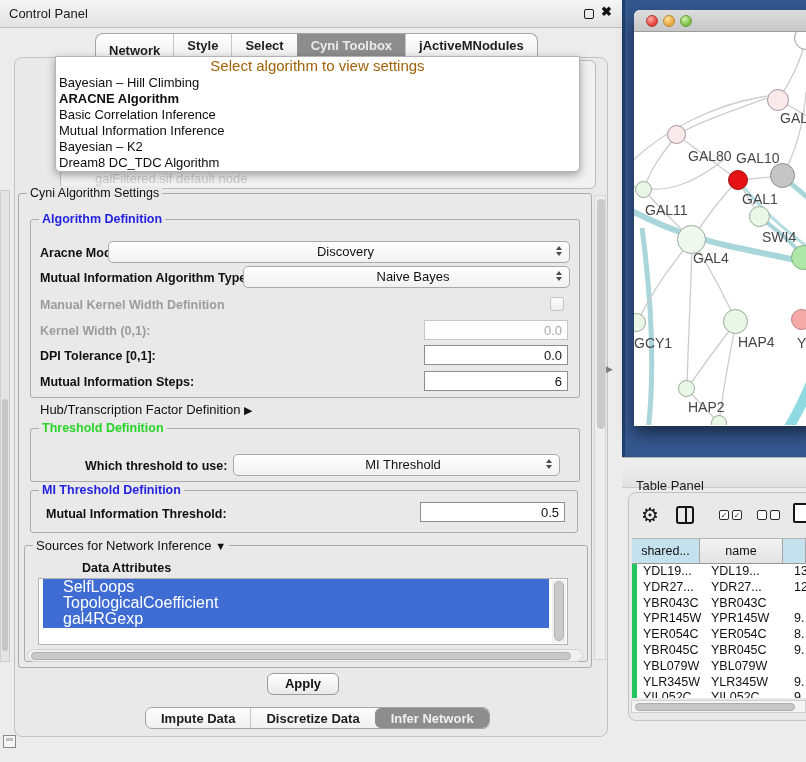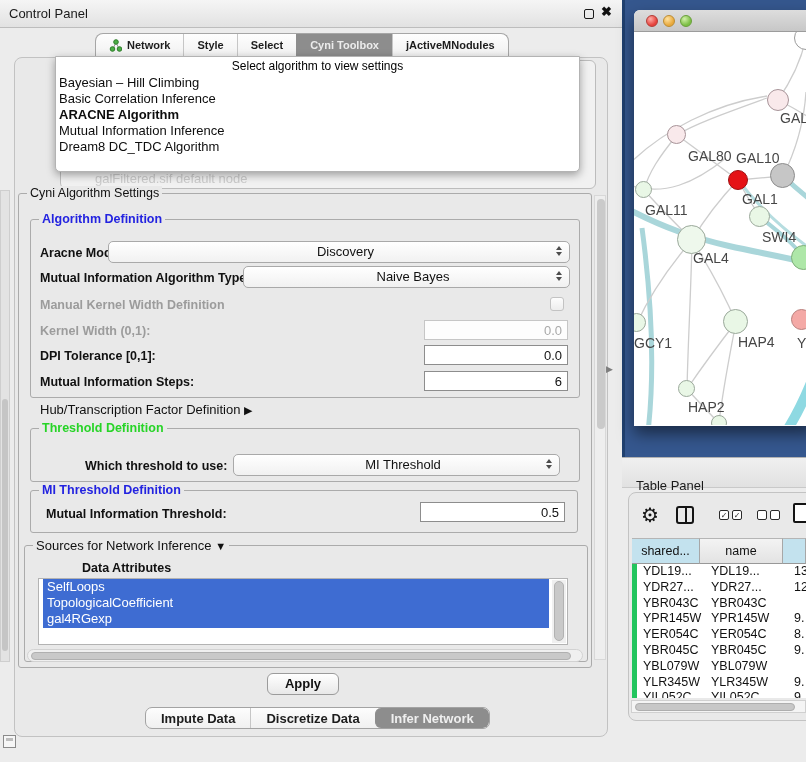--- a/index.html
+++ b/index.html
@@ -7,38 +7,38 @@
   .screen { position:relative; width:806px; height:762px; background:#ececec; overflow:hidden; font-family:"Liberation Sans",sans-serif; }
 
   
   .cp-header { position:absolute; left:0; top:0; width:622px; height:28px; background:linear-gradient(#f5f5f5,#e2e2e2); border-bottom:1px solid #bdbdbd; }
   .cp-title { position:absolute; left:9px; top:6px; font-size:13px; color:#1a1a1a; }
   .float-btn { position:absolute; left:584px; top:9px; width:10px; height:10px; border:1.5px solid #1a1a1a; border-radius:2px; background:transparent; }
   .close-btn { position:absolute; left:601px; top:4px; font-size:13px; font-weight:bold; color:#111; }
 
   
   .tabbar { position:absolute; left:95px; top:33px; height:24px; display:flex; border:1px solid #a6a6a6; border-bottom:none; border-radius:8px 8px 0 0; background:linear-gradient(#fefefe,#f0f0f0); overflow:hidden; z-index:2; }
-  .tab { padding:0 13px; line-height:23px; font-size:11px; font-weight:bold; color:#1d1d1d; border-left:1px solid #c6c6c6; display:flex; align-items:center; gap:5px; }
+  .tab { padding:0 13px; line-height:23px; font-size:13px; font-weight:bold; color:#1d1d1d; border-left:1px solid #c6c6c6; display:flex; align-items:center; gap:5px;flex-direction:column; }
   .tab:first-child { border-left:none; }
   .tab.selected { background:#8d8d8d; color:#ececec; border-left-color:#8d8d8d; }
   .btabbar { position:absolute; left:145px; top:707px; height:22px; display:flex; border:1px solid #a3a3a3; border-radius:7px; background:linear-gradient(#fdfdfd,#f0f0f0); overflow:hidden; z-index:2; }
   .btab { padding:0 15px; line-height:21px; font-size:13px; font-weight:bold; color:#1d1d1d; border-left:1px solid #c6c6c6; }
   .btab:first-child { border-left:none; }
   .btab.selected { background:#8d8d8d; color:#efefef; border-left-color:#8d8d8d; border-radius:6px; }
 
   
   .panel { position:absolute; left:14px; top:57px; width:594px; height:680px; background:#e9e9e9; border:1px solid #c2c2c2; border-radius:8px; }
 
   
   .covered-box { position:absolute; left:60px; top:60px; width:536px; height:129px; background:#f1f1f1; border:1px solid #bcbcbc; border-radius:6px; }
   .obscured-text { position:absolute; left:95px; top:171px; font-size:13px; color:#cacaca; }
 
   
   .dropdown { position:absolute; left:55px; top:56px; width:525px; height:116px; background:#ffffff; border:1px solid #b3b3b3; border-radius:0 0 5px 5px; box-shadow:0 3px 9px rgba(0,0,0,0.35); z-index:6; }
-  .dd-placeholder { height:18px; line-height:18px; text-align:center; font-size:12px; color:#000000; }
+  .dd-placeholder { height:18px; line-height:18px; text-align:center; font-size:15px; color:#a16207; }
   .dd-item { height:16px; line-height:16px; padding-left:3px; font-size:13px; color:#0d0d0d; white-space:nowrap; }
   .dd-item.bold { font-weight:bold; }
 
   
   .group { position:absolute; border:1px solid #ababab; border-radius:3px;text-align:center; }
   .group-title { position:absolute; top:-8px; left:8px; background:#e9e9e9; padding:0 3px; font-size:12.5px; color:#111; white-space:nowrap; }
   .group-title.blue { color:#2323e0; font-weight:bold; }
   .group-title.green { color:#27d427; font-weight:bold; }
 
   .lbl { position:absolute; font-size:12.5px; font-weight:bold; color:#111; white-space:nowrap; }
@@ -51,21 +51,21 @@
   .arr-dn { width:0; height:0; border-left:3.5px solid transparent; border-right:3.5px solid transparent; border-top:4.5px solid #4c4c4c; }
 
   .field { position:absolute; height:20px; background:#fff; border:1px solid #8d8d8d; font-size:13px; color:#111; text-align:right; padding-right:5px; line-height:19px; }
   .field.disabled { border-color:#c6c6c6; background:#fdfdfd; color:#a9a9a9; }
   .checkbox { position:absolute; width:14px; height:14px; border:1px solid #c3c3c3; border-radius:3px; background:linear-gradient(#fdfdfd,#ededed); }
 
   .tri { font-size:11px; color:#111; }
 
   
   .attr-list { position:absolute; left:38px; top:578px; width:530px; height:67px; background:#fff; border:1px solid #b3b3b3; overflow:hidden; }
-  .attr-item { height:16.2px; line-height:16.2px; margin-left:4px; margin-right:18px; background:#3e6cd2; color:#ffffff; font-size:13px; padding-left:4px; white-space:nowrap; }
+  .attr-item { height:16.2px; line-height:16.2px; margin-left:4px; margin-right:18px; background:#3e6cd2; color:#ffffff; font-size:16px; padding-left:20px; white-space:nowrap; }
   .attr-vscroll { position:absolute; right:1px; top:1px; width:14px; height:63px; background:#f0f0f0; }
   .attr-vthumb { position:absolute; left:2px; top:1px; width:10px; height:60px; background:#c9c9c9; border:1px solid #b2b2b2; border-radius:5px; }
   .src-hscroll { position:absolute; left:27px; top:649px; width:556px; height:13px; background:#f0f0f0; border:1px solid #d2d2d2; border-radius:7px; }
   .src-hthumb { position:absolute; left:3px; top:1.5px; width:540px; height:8px; background:#c9c9c9; border:1px solid #b0b0b0; border-radius:5px; }
 
   .apply-btn { position:absolute; left:267px; top:673px; width:72px; height:22px; border:1px solid #9b9b9b; border-radius:6px; background:linear-gradient(#ffffff,#e8e8e8); font-size:13px; font-weight:bold; color:#111; text-align:center; line-height:20px; }
 
   
   .left-scroll { position:absolute; left:0; top:190px; width:10px; height:472px; background:#e3e3e3; border:1px solid #cecece; }
   .left-thumb { position:absolute; left:1px; top:208px; width:6px; height:252px; background:#c5c5c5; border-radius:4px; }
@@ -143,23 +143,24 @@
       </div>
   </div>
 
   <div class="panel"></div>
   <div class="covered-box"></div>
   <div class="obscured-text">galFiltered.sif default node</div>
 
   <div class="dropdown">
     <div class="dd-placeholder">Select algorithm to view settings</div>
     <div class="dd-item">Bayesian – Hill Climbing</div>
+    <div class="dd-item bold">ARACNE Algorithm</div>
     <div class="dd-item">Basic Correlation Inference</div>
-    <div class="dd-item bold">ARACNE Algorithm</div>
     <div class="dd-item">Mutual Information Inference</div>
+    <div class="dd-item">Bayesian – K2</div>
     <div class="dd-item">Dream8 DC_TDC Algorithm</div>
   </div>
 
   <div class="group" style="left:18px; top:193px; width:574px; height:475px;">
     <span class="group-title">Cyni Algorithm Settings</span>
   </div>
 
   <div class="group" style="left:30px; top:219px; width:550px; height:179px;">
     <span class="group-title blue">Algorithm Definition</span>
   </div>

